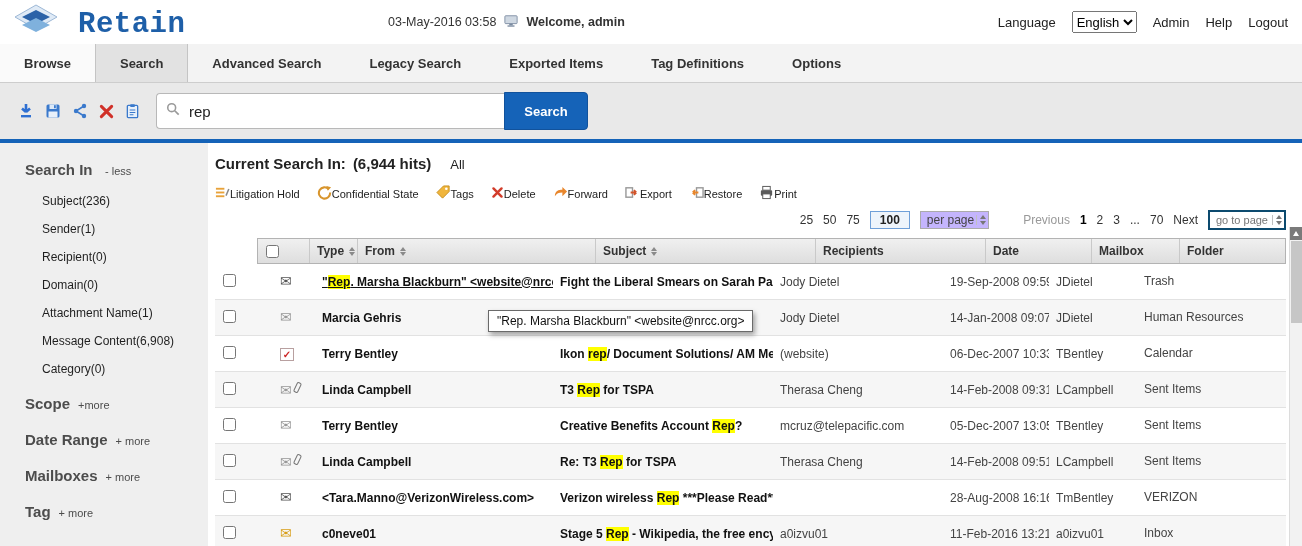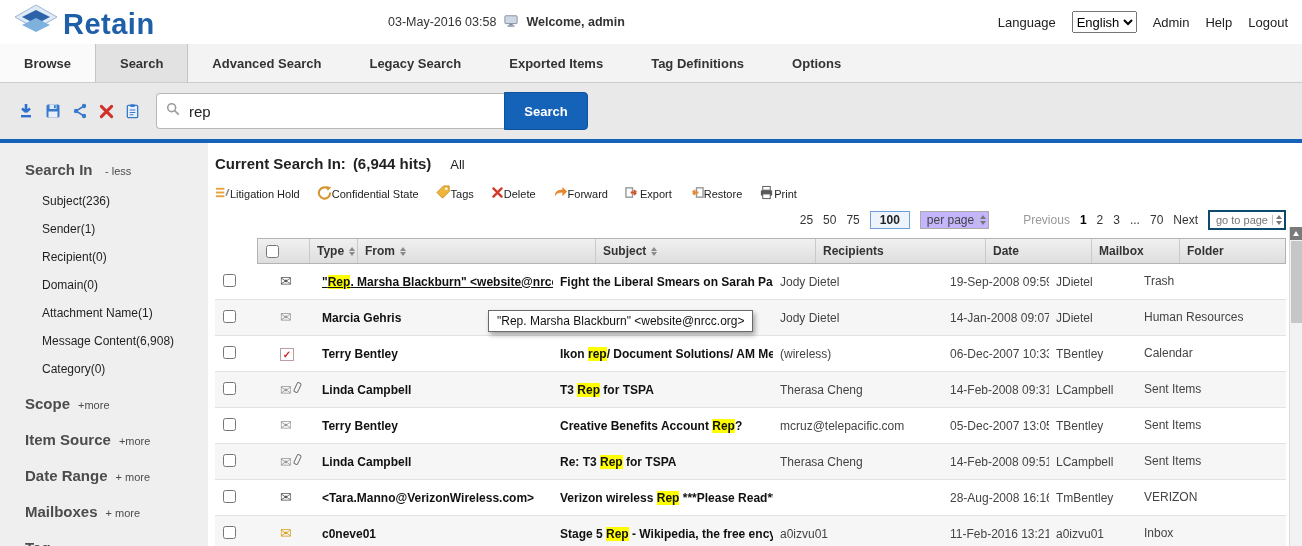--- a/index.html
+++ b/index.html
@@ -4,21 +4,21 @@
 <style>
   * { box-sizing: border-box; }
   html,body { margin:0; padding:0; }
   body {
     width:1302px; height:546px; overflow:hidden; position:relative;
     font-family:"Liberation Sans", sans-serif; background:#fff; color:#222;
   }
 
   
   .topbar { height:44px; position:relative; background:#fff; }
-  .logo { position:absolute; left:14px; top:4px; display:flex; align-items:center; gap:5px; }
+  .logo { position:absolute; left:14px; top:4px; display:flex; align-items:center; gap:20px;font-family:Liberation Mono, monospace; }
   .logo-text { font-size:29px; font-weight:600; color:var(--logo,#1e5fa8); letter-spacing:.5px; }
   .top-center { position:absolute; left:388px; top:0; height:44px; display:flex; align-items:center; gap:8px; font-size:12.5px; color:#333; }
   .welcome { font-weight:bold; }
   .top-right { position:absolute; right:14px; top:0; height:44px; display:flex; align-items:center; gap:16px; font-size:13px; color:#222; }
   .top-right .lnk { cursor:pointer; }
   select { font-size:13px; height:22px; font-family:inherit; }
 
   
   .tabs { height:39px; background:#f3f3f3; border-bottom:1px solid #cdcdcd; display:flex; }
   .tab { padding:0 24px; line-height:39px; font-size:13px; font-weight:bold; color:#333; cursor:pointer; }
@@ -218,21 +218,20 @@
         <span class="sb-item" data-name="search-in-item-subject">Subject(236)</span>
         <span class="sb-item" data-name="search-in-item-sender">Sender(1)</span>
         <span class="sb-item" data-name="search-in-item-recipient">Recipient(0)</span>
         <span class="sb-item" data-name="search-in-item-domain">Domain(0)</span>
         <span class="sb-item" data-name="search-in-item-attachment-name">Attachment Name(1)</span>
         <span class="sb-item" data-name="search-in-item-message-content">Message Content(6,908)</span>
         <span class="sb-item" data-name="search-in-item-category">Category(0)</span>
       </div>
     </div>
     <div class="sb-section"><span class="sb-head" data-name="scope-section-title">Scope</span><span class="sb-toggle" data-name="scope-toggle">+more</span></div>
-    <div class="sb-section"><span class="sb-head" data-name="item-source-section-title">Item Source</span><span class="sb-toggle" data-name="item-source-toggle">+more</span></div>
     <div class="sb-section"><span class="sb-head" data-name="date-range-section-title">Date Range</span><span class="sb-toggle" data-name="date-range-toggle">+ more</span></div>
     <div class="sb-section"><span class="sb-head" data-name="mailboxes-section-title">Mailboxes</span><span class="sb-toggle" data-name="mailboxes-toggle">+ more</span></div>
     <div class="sb-section"><span class="sb-head" data-name="tag-section-title">Tag</span><span class="sb-toggle" data-name="tag-toggle">+ more</span></div>
 
   </aside>
 
   <section class="main" data-name="results-panel">
     <div class="title-row">
       <span class="title-bold" data-name="current-search-label">Current Search In:</span>
       <span class="title-bold" data-name="hits-count">(6,944 hits)</span>
@@ -386,21 +385,21 @@
     <div class="cell c-recip" data-name="row-recipients-cell">Jody Dietel</div>
     <div class="cell c-date" data-name="row-date-cell">14-Jan-2008 09:07</div>
     <div class="cell c-mail" data-name="row-mailbox-cell">JDietel</div>
     <div class="cell c-folder" data-name="row-folder-cell">Human Resources</div>
   </div>
         <div class="trow grid-cols" data-name="table-row">
     <div class="cell c-check" data-name="row-checkbox-cell"><input type="checkbox" data-name="row-checkbox" style=""></div>
     <div class="cell c-type" data-name="row-type-cell"><span class="type-icon" data-name="appointment-icon"></span></div>
     <div class="cell c-from" data-name="row-from-cell"><span data-name="from-text">Terry Bentley</span><span data-name="from-text"></span></div>
     <div class="cell c-subject" data-name="row-subject-cell"><span data-name="subject-text">Ikon </span><span class="hl" data-name="search-highlight">rep</span><span data-name="subject-text">/ Document Solutions/ AM Meeting</span></div>
-    <div class="cell c-recip" data-name="row-recipients-cell">(wireless)</div>
+    <div class="cell c-recip" data-name="row-recipients-cell">(website)</div>
     <div class="cell c-date" data-name="row-date-cell">06-Dec-2007 10:33</div>
     <div class="cell c-mail" data-name="row-mailbox-cell">TBentley</div>
     <div class="cell c-folder" data-name="row-folder-cell">Calendar</div>
   </div>
         <div class="trow grid-cols" data-name="table-row">
     <div class="cell c-check" data-name="row-checkbox-cell"><input type="checkbox" data-name="row-checkbox" style=""></div>
     <div class="cell c-type" data-name="row-type-cell"><span class="type-icon" data-name="mail-open-attachment-icon"></span></div>
     <div class="cell c-from" data-name="row-from-cell"><span data-name="from-text">Linda Campbell</span><span data-name="from-text"></span></div>
     <div class="cell c-subject" data-name="row-subject-cell"><span data-name="subject-text">T3 </span><span class="hl" data-name="search-highlight">Rep</span><span data-name="subject-text"> for TSPA</span></div>
     <div class="cell c-recip" data-name="row-recipients-cell">Therasa Cheng</div>

